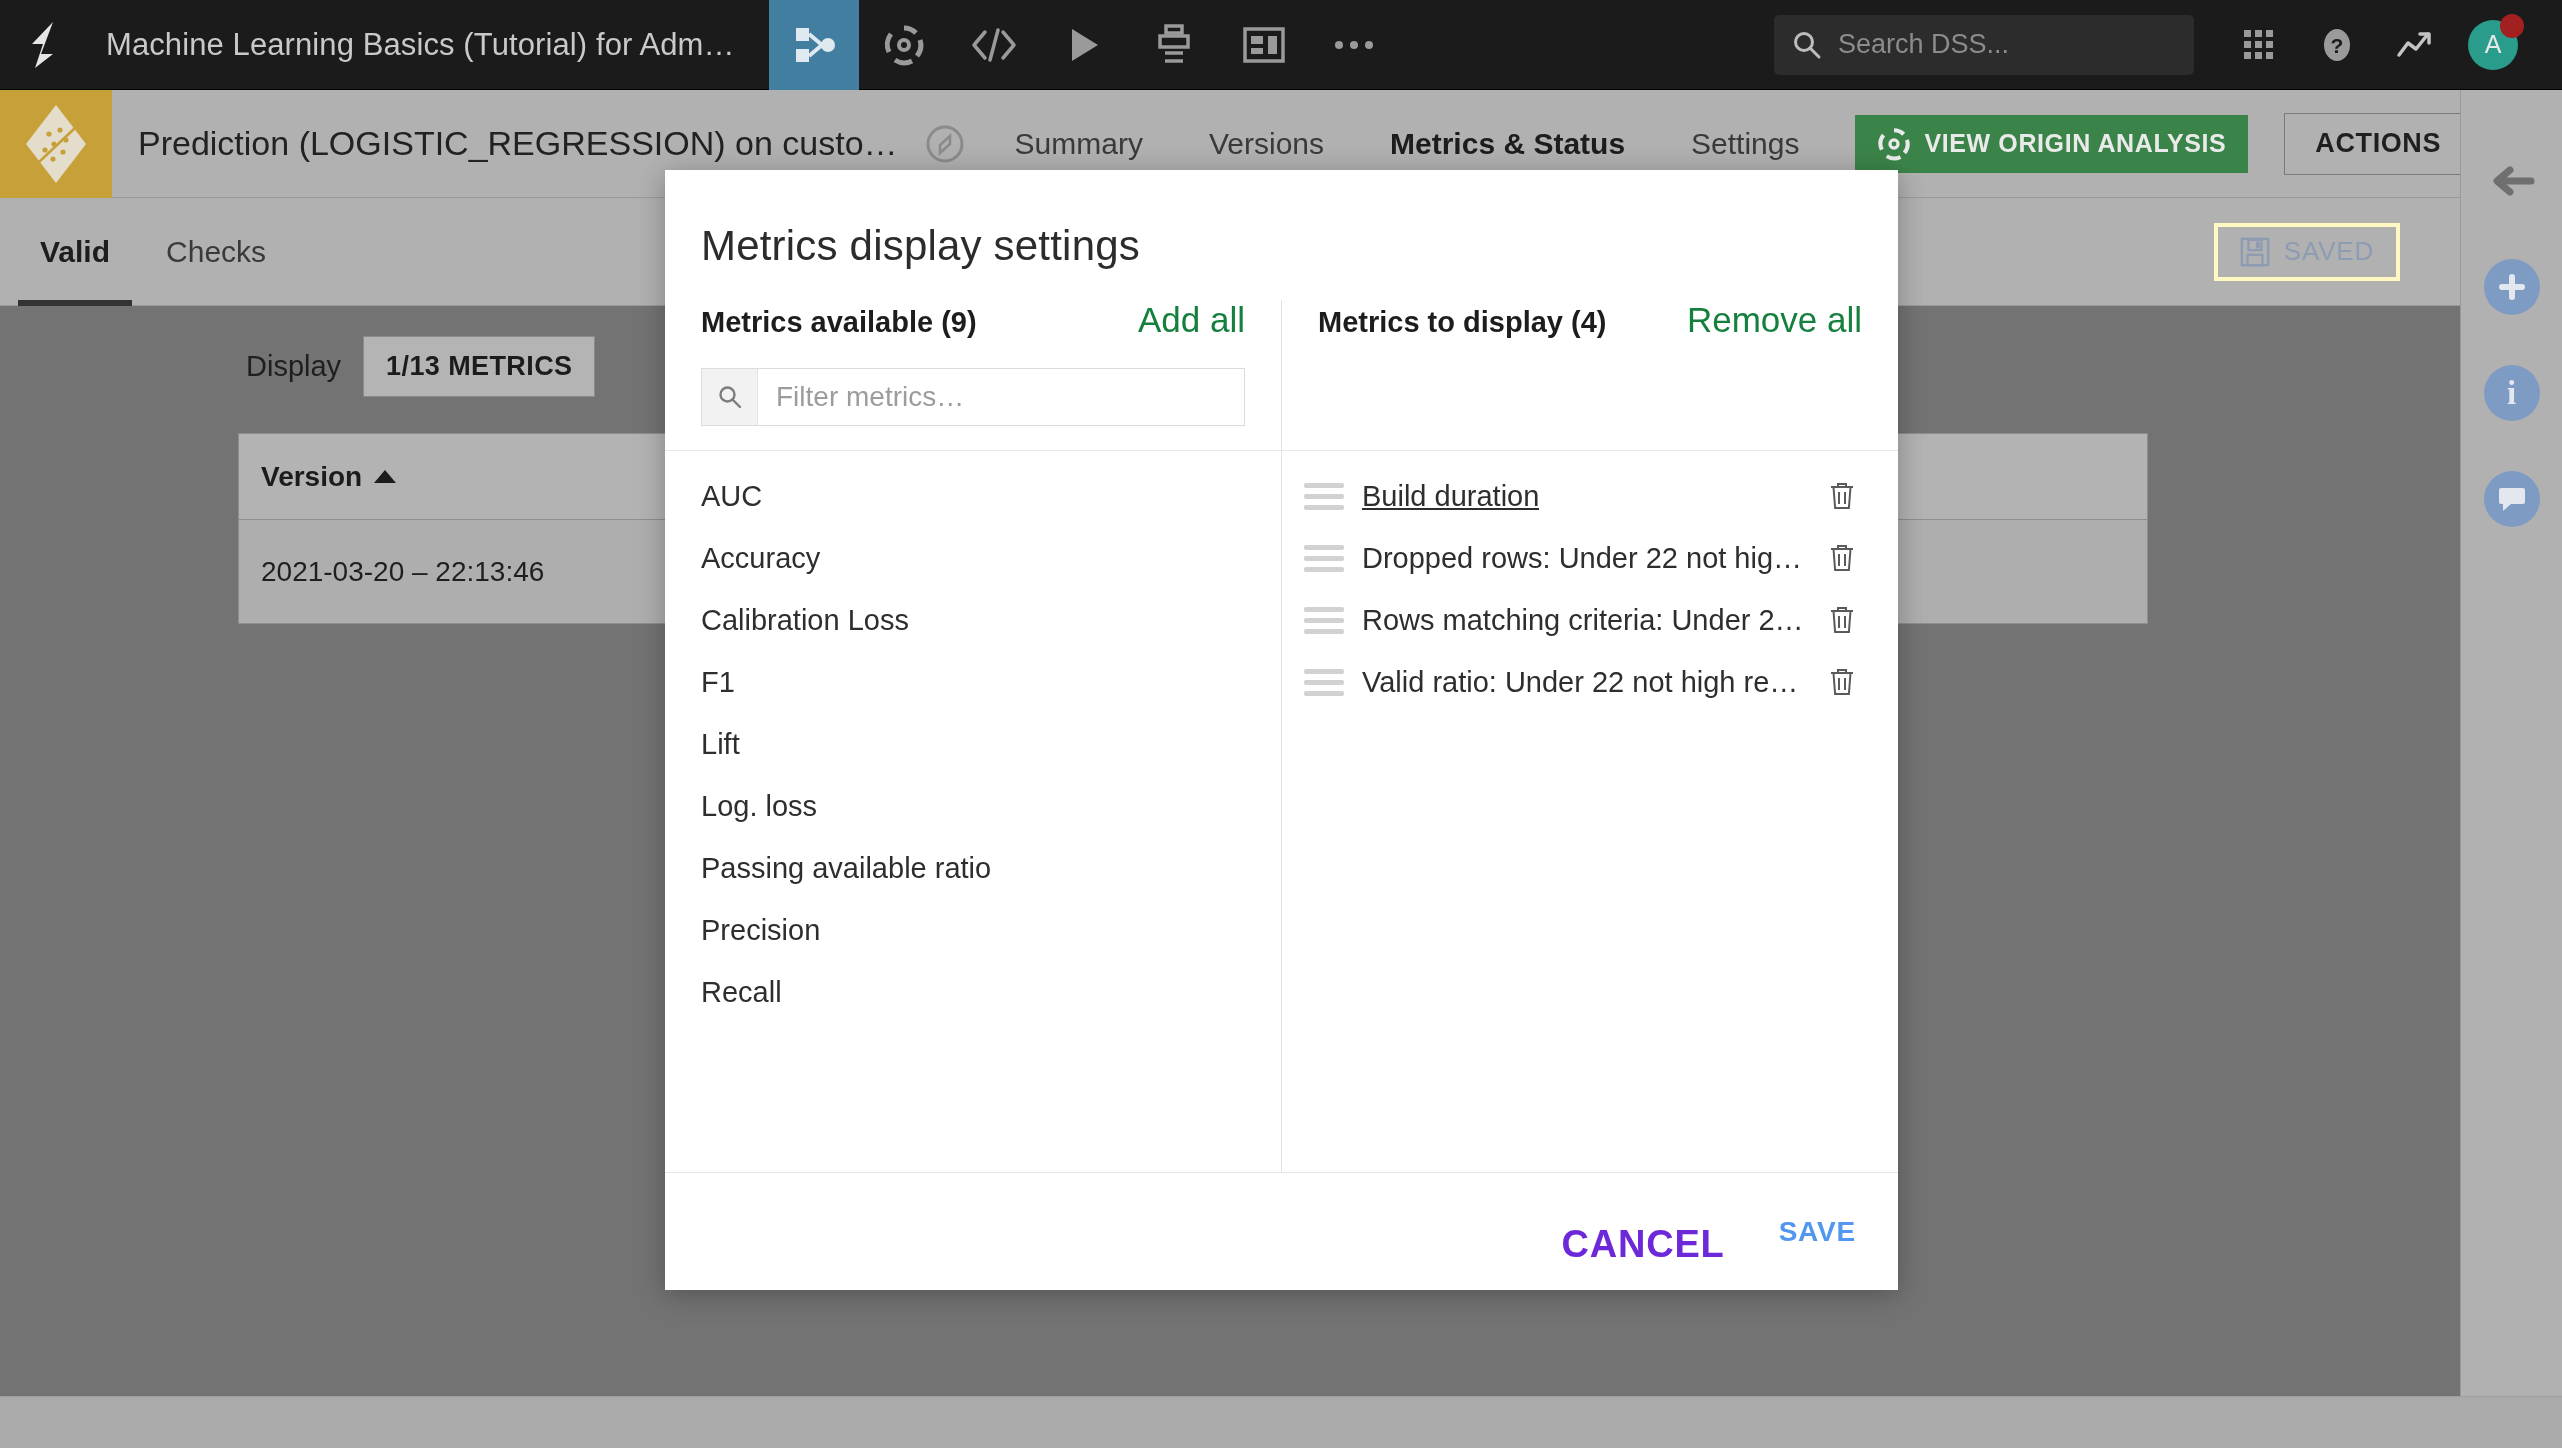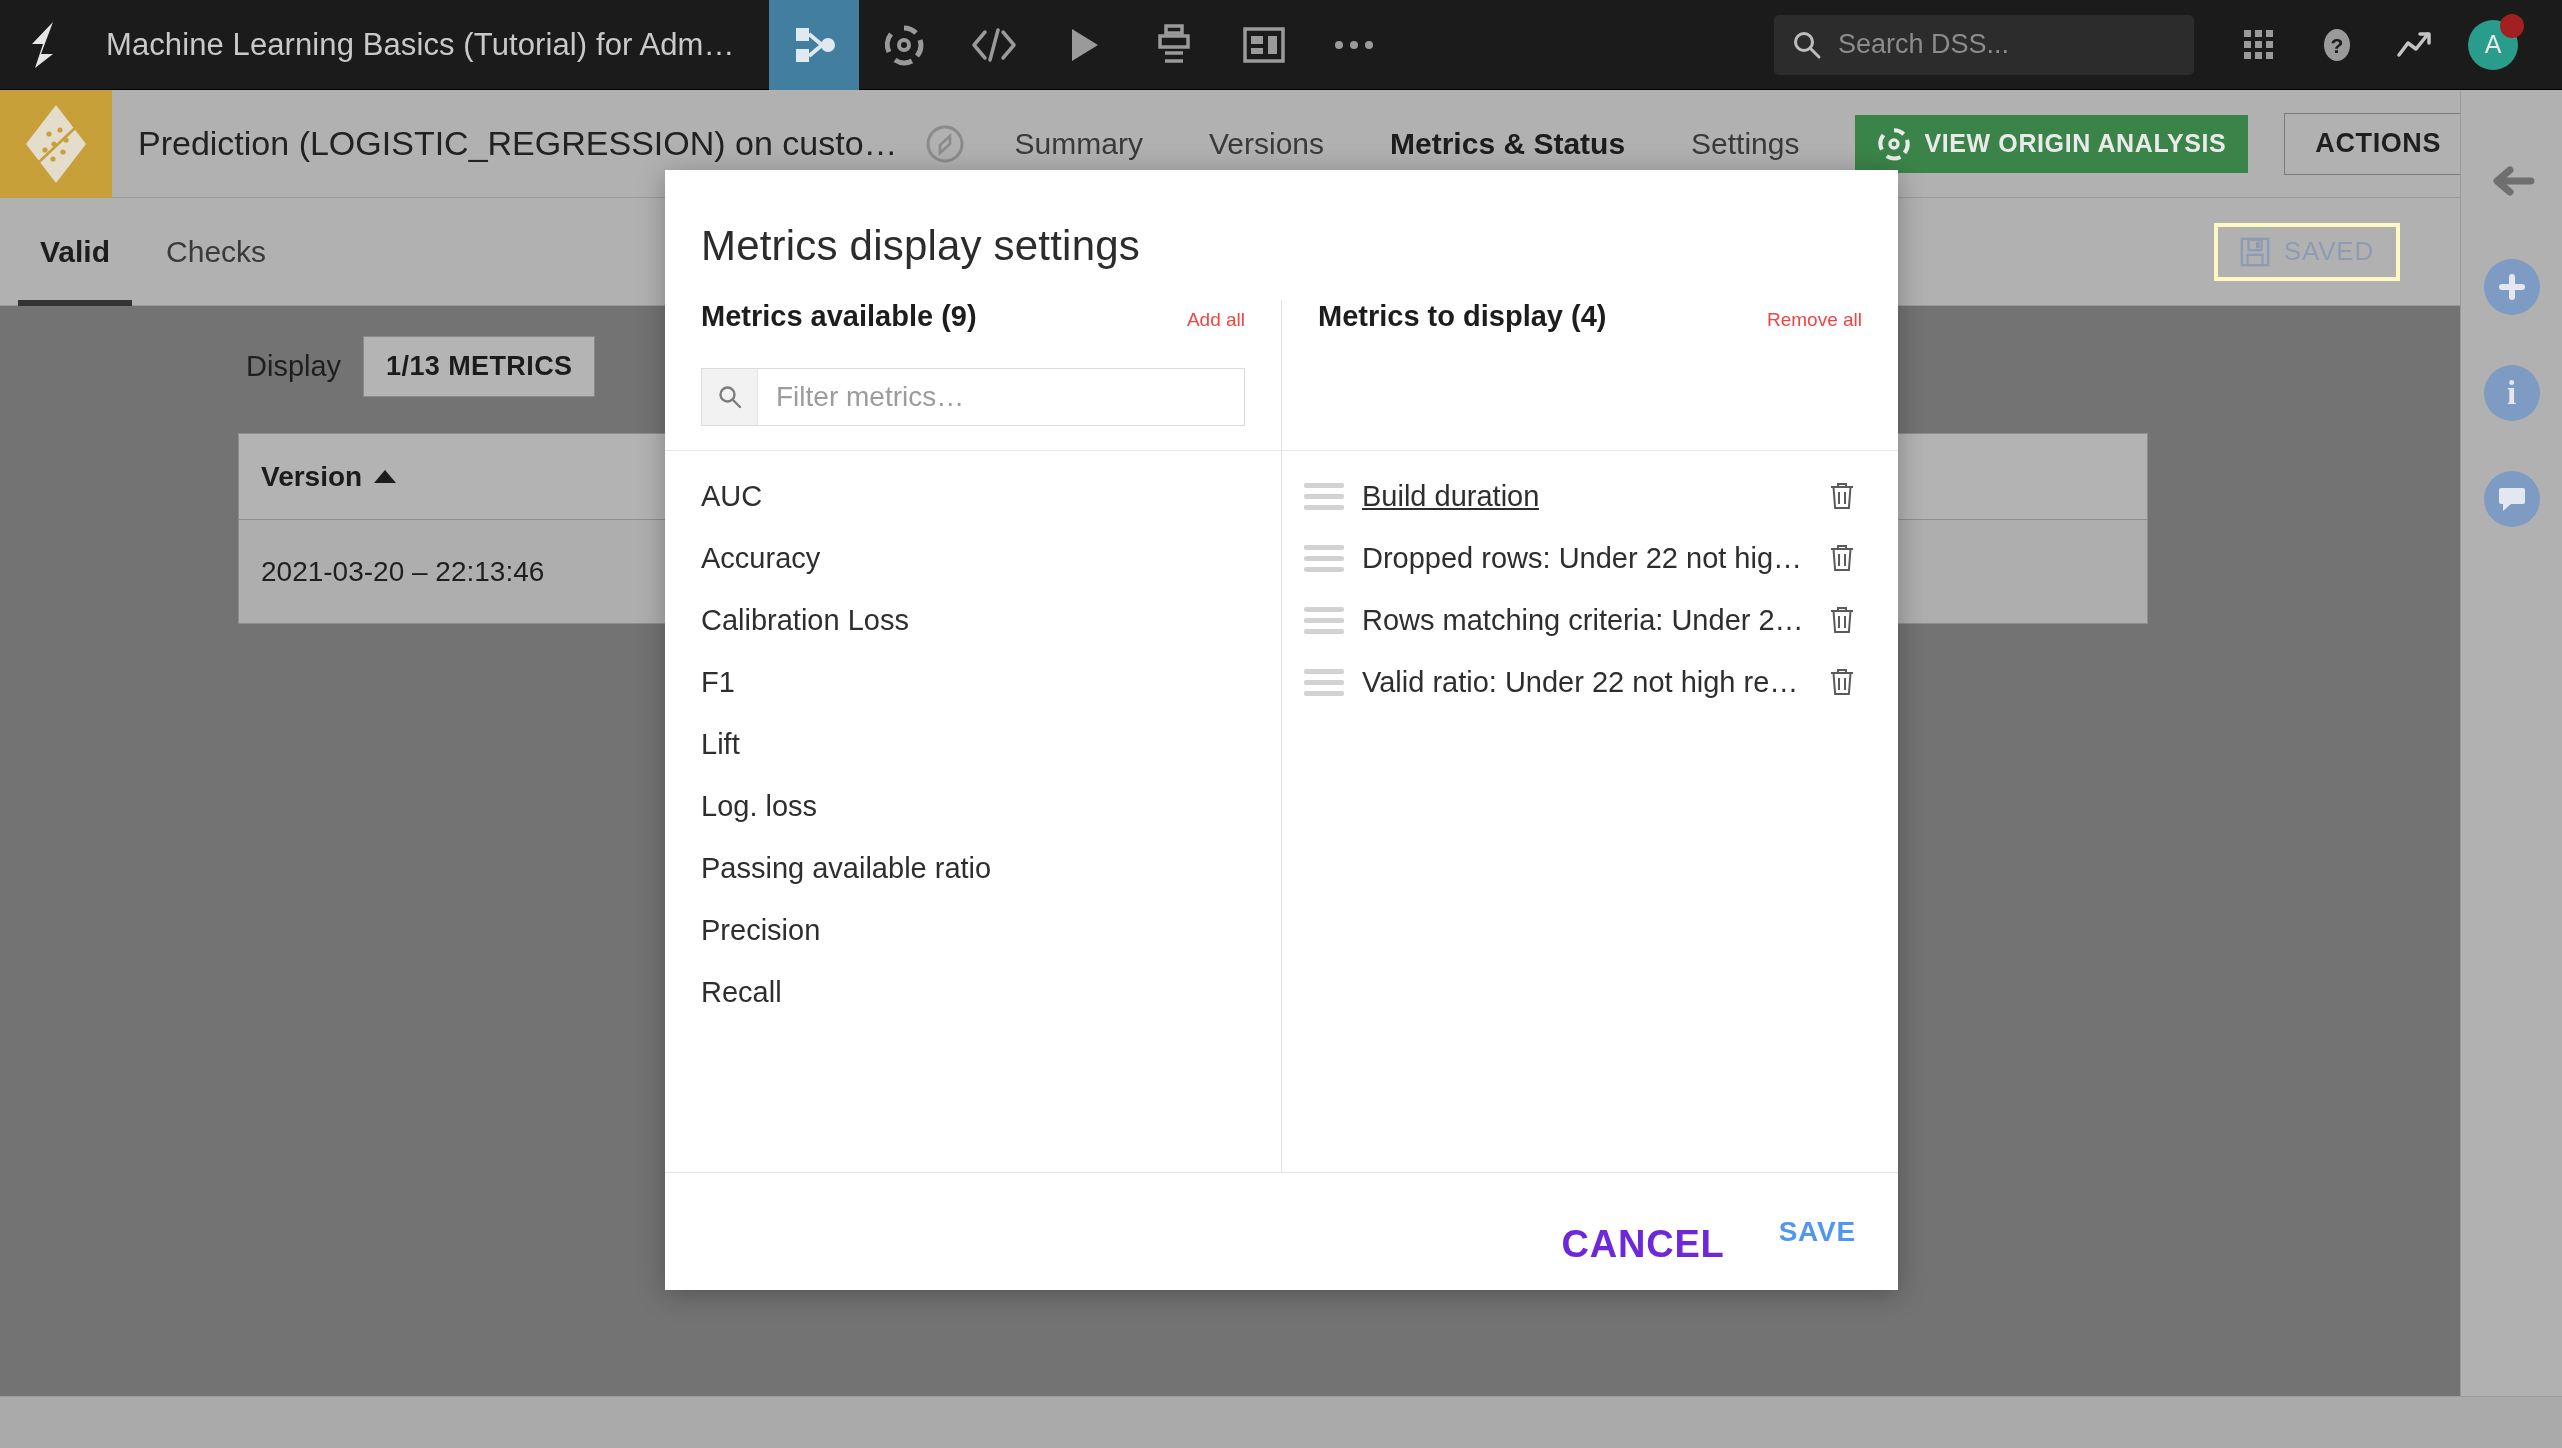--- a/index.html
+++ b/index.html
@@ -395,22 +395,22 @@
     padding: 0 36px;
     height: 56px;
   }
   .col-head .title {
     font-size: 29px;
     font-weight: bold;
     color: #1d1d1d;
   }
   .col-head .link {
     margin-left: auto;
-    font-size: 19px;
-    color: #ef4444;
+    font-size: 35px;
+    color: #15803d;
     cursor: pointer;
   }
 
   .filter-row { padding: 12px 36px 0 36px; }
   .filter-box {
     display: flex;
     align-items: center;
     height: 58px;
     border: 1px solid #dcdcdc;
   }

